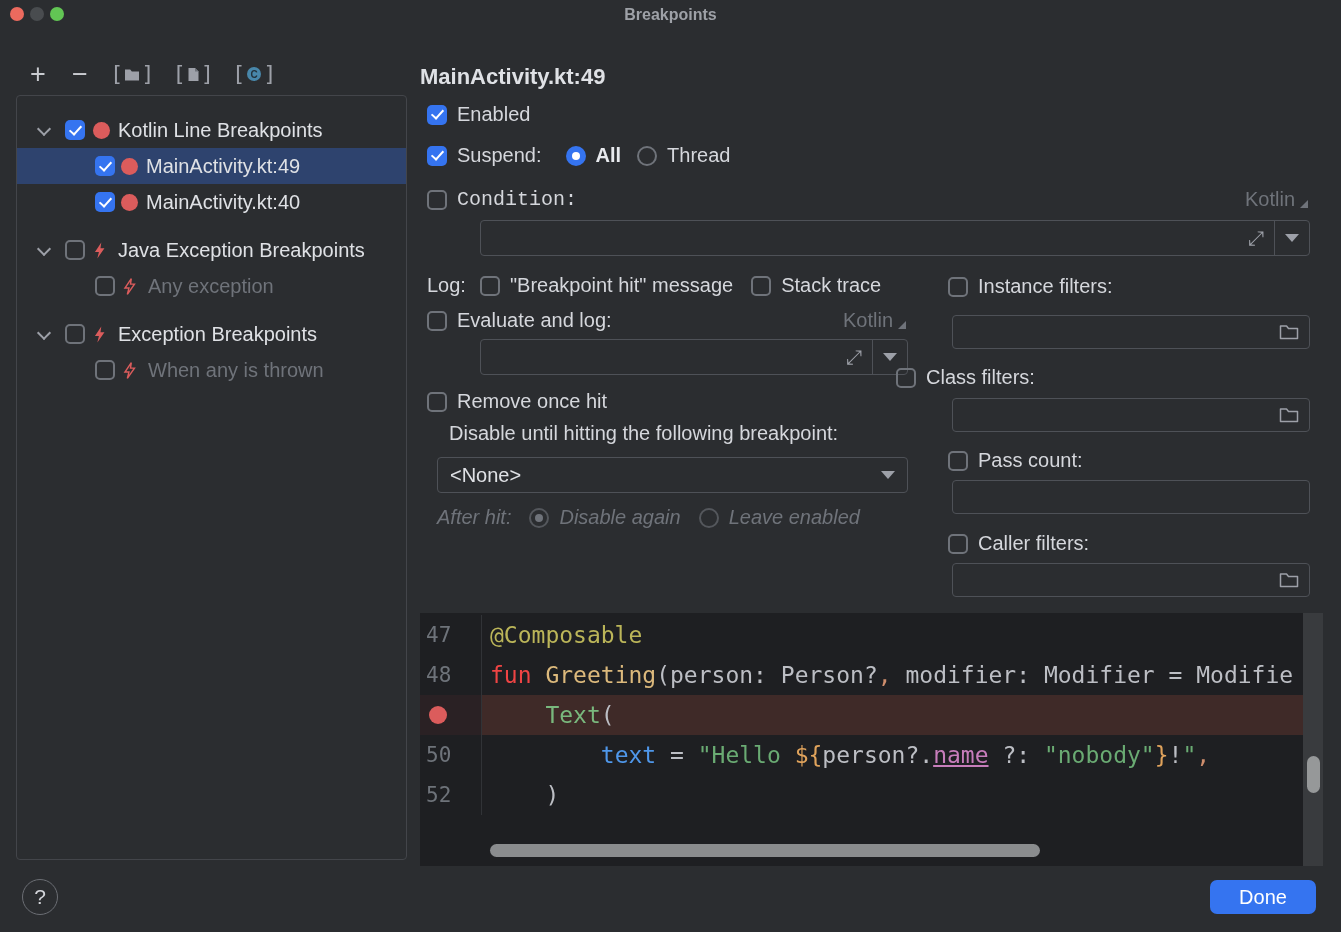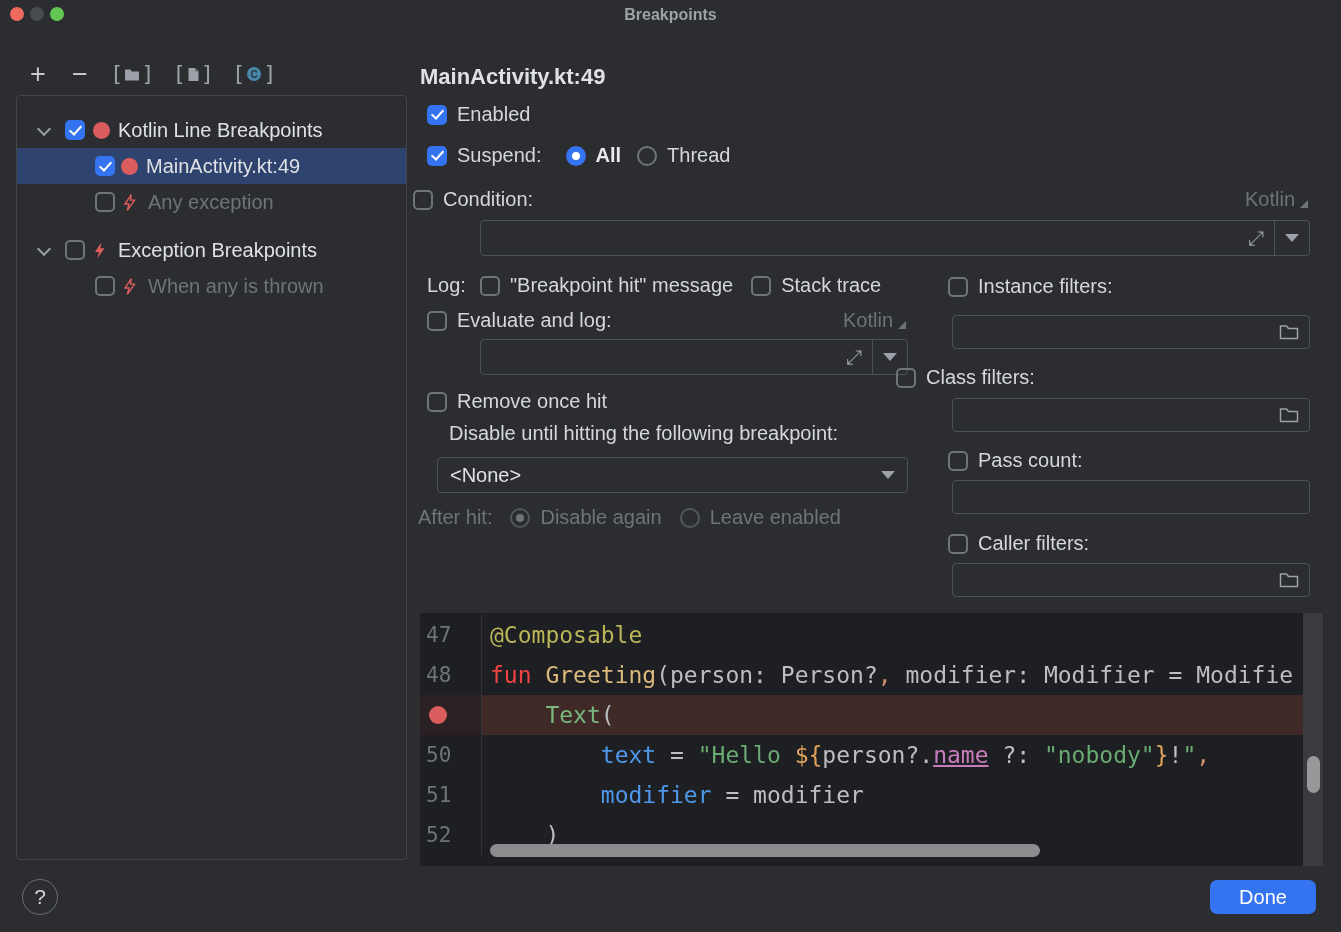--- a/index.html
+++ b/index.html
@@ -147,37 +147,52 @@
     <span class="chev"></span>
     <span class="cb checked"></span>
     <span class="dot"></span>
     <span class="tlabel">Kotlin Line Breakpoints</span>
   </div>
   <div class="trow lvl1 selected">
     <span class="cb checked"></span>
     <span class="dot" style="margin-left:6px"></span>
     <span class="tlabel">MainActivity.kt:49</span>
   </div>
-  <div class="trow lvl1 muted">
-    <span class="cb unchecked"></span>
-    <span class="bolt">
-      <svg width="19" height="19" viewBox="0 0 24 24">
-          <path d="M13 2 L5 14 h5 l-2 8 L17 9 h-5 z" fill="none" stroke="#db5c5c" stroke-width="1.8"></path>
-        </svg>
-    </span>
-    <span class="tlabel">Any exception</span>
+  <div class="trow lvl1">
+    <span class="cb checked"></span>
+    <span class="dot" style="margin-left:6px"></span>
+    <span class="tlabel">MainActivity.kt:40</span>
   </div>
   <div class="trow lvl0">
     <span class="chev"></span>
     <span class="cb unchecked"></span>
     <span class="bolt">
       <svg width="19" height="19" viewBox="0 0 24 24">
           <path d="M13 2 L5 14 h5 l-2 8 L17 9 h-5 z" fill="#db5c5c"></path>
         </svg>
     </span>
+    <span class="tlabel">Java Exception Breakpoints</span>
+  </div>
+  <div class="trow lvl1 muted">
+    <span class="cb unchecked"></span>
+    <span class="bolt">
+      <svg width="19" height="19" viewBox="0 0 24 24">
+          <path d="M13 2 L5 14 h5 l-2 8 L17 9 h-5 z" fill="none" stroke="#db5c5c" stroke-width="1.8"></path>
+        </svg>
+    </span>
+    <span class="tlabel">Any exception</span>
+  </div>
+  <div class="trow lvl0">
+    <span class="chev"></span>
+    <span class="cb unchecked"></span>
+    <span class="bolt">
+      <svg width="19" height="19" viewBox="0 0 24 24">
+          <path d="M13 2 L5 14 h5 l-2 8 L17 9 h-5 z" fill="#db5c5c"></path>
+        </svg>
+    </span>
     <span class="tlabel">Exception Breakpoints</span>
   </div>
   <div class="trow lvl1 muted">
     <span class="cb unchecked"></span>
     <span class="bolt">
       <svg width="19" height="19" viewBox="0 0 24 24">
           <path d="M13 2 L5 14 h5 l-2 8 L17 9 h-5 z" fill="none" stroke="#db5c5c" stroke-width="1.8"></path>
         </svg>
     </span>
     <span class="tlabel">When any is thrown</span>
@@ -193,21 +208,21 @@
 
 <div class="abs frow" style="left:427px; top:144px;">
   <span class="cb checked"></span>
   <span>Suspend:</span>
   <span class="radio sel" style="margin-left:14px"></span>
   <span class="bold">All</span>
   <span class="radio unsel" style="margin-left:6px"></span>
   <span>Thread</span>
 </div>
 
-<div class="abs frow" style="left:413px; top:188px;">
+<div class="abs frow" style="left:427px; top:188px;font-family:Liberation Mono, monospace;">
   <span class="cb unchecked"></span>
   <span>Condition:</span>
 </div>
 <div class="abs lang" style="left:1238px; top:188px; width:70px; justify-content:flex-end;">
   <span>Kotlin</span>
   <span class="tri"></span>
 </div>
 <div class="abs field" style="left:480px; top:220px; width:830px; height:36px;">
   <input type="text" value="" style="">
   <span class="expand">⤢</span>
@@ -247,21 +262,21 @@
   <span>Remove once hit</span>
 </div>
 
 <div class="abs frow" style="left:421px; top:422px;margin-left:28px;">Disable until hitting the following breakpoint:</div>
 
 <div class="abs combo" style="left:437px; top:457px; width:471px; height:36px;">
   <span>&lt;None&gt;</span>
   <span class="darr"></span>
 </div>
 
-<div class="abs frow dis" style="left:418px; top:506px;">
+<div class="abs frow dis" style="left:437px; top:506px;font-style:italic;">
   <span>After hit:</span>
   <span class="radio dis-sel" style="margin-left:8px"></span>
   <span>Disable again</span>
   <span class="radio dis-unsel" style="margin-left:8px"></span>
   <span>Leave enabled</span>
 </div>
 
 <div class="abs frow" style="left:948px; top:275px;">
   <span class="cb unchecked"></span>
   <span>Instance filters:</span>
@@ -323,24 +338,20 @@
         <div class="gutter-cell bp">
           <span class="bp-dot"></span>
         </div>
         <div class="code-cell"><span class="tk-pln">    </span><span class="tk-call">Text</span><span class="tk-pln">(</span></div>
       </div>
       <div class="code-row">
         <div class="gutter-cell">50</div>
         <div class="code-cell"><span class="tk-pln">        </span><span class="tk-arg">text</span><span class="tk-pln"> = </span><span class="tk-str">"Hello </span><span class="tk-tpl">${</span><span class="tk-pln">person?.</span><span class="tk-prop">name</span><span class="tk-pln"> ?: </span><span class="tk-str">"nobody"</span><span class="tk-tpl">}</span><span class="tk-pln">!</span><span class="tk-str">"</span><span class="tk-comma">,</span></div>
       </div>
       <div class="code-row">
-        <div class="gutter-cell">51</div>
-        <div class="code-cell"><span class="tk-pln">        </span><span class="tk-arg">modifier</span><span class="tk-pln"> = </span><span class="tk-pln">modifier</span></div>
-      </div>
-      <div class="code-row">
         <div class="gutter-cell">52</div>
         <div class="code-cell"><span class="tk-pln">    )</span></div>
       </div>
     </div>
   <div class="vtrack">
       <span class="vthumb abs"></span>
     </div>
   <div class="hthumb"></div>
 </div>
 

